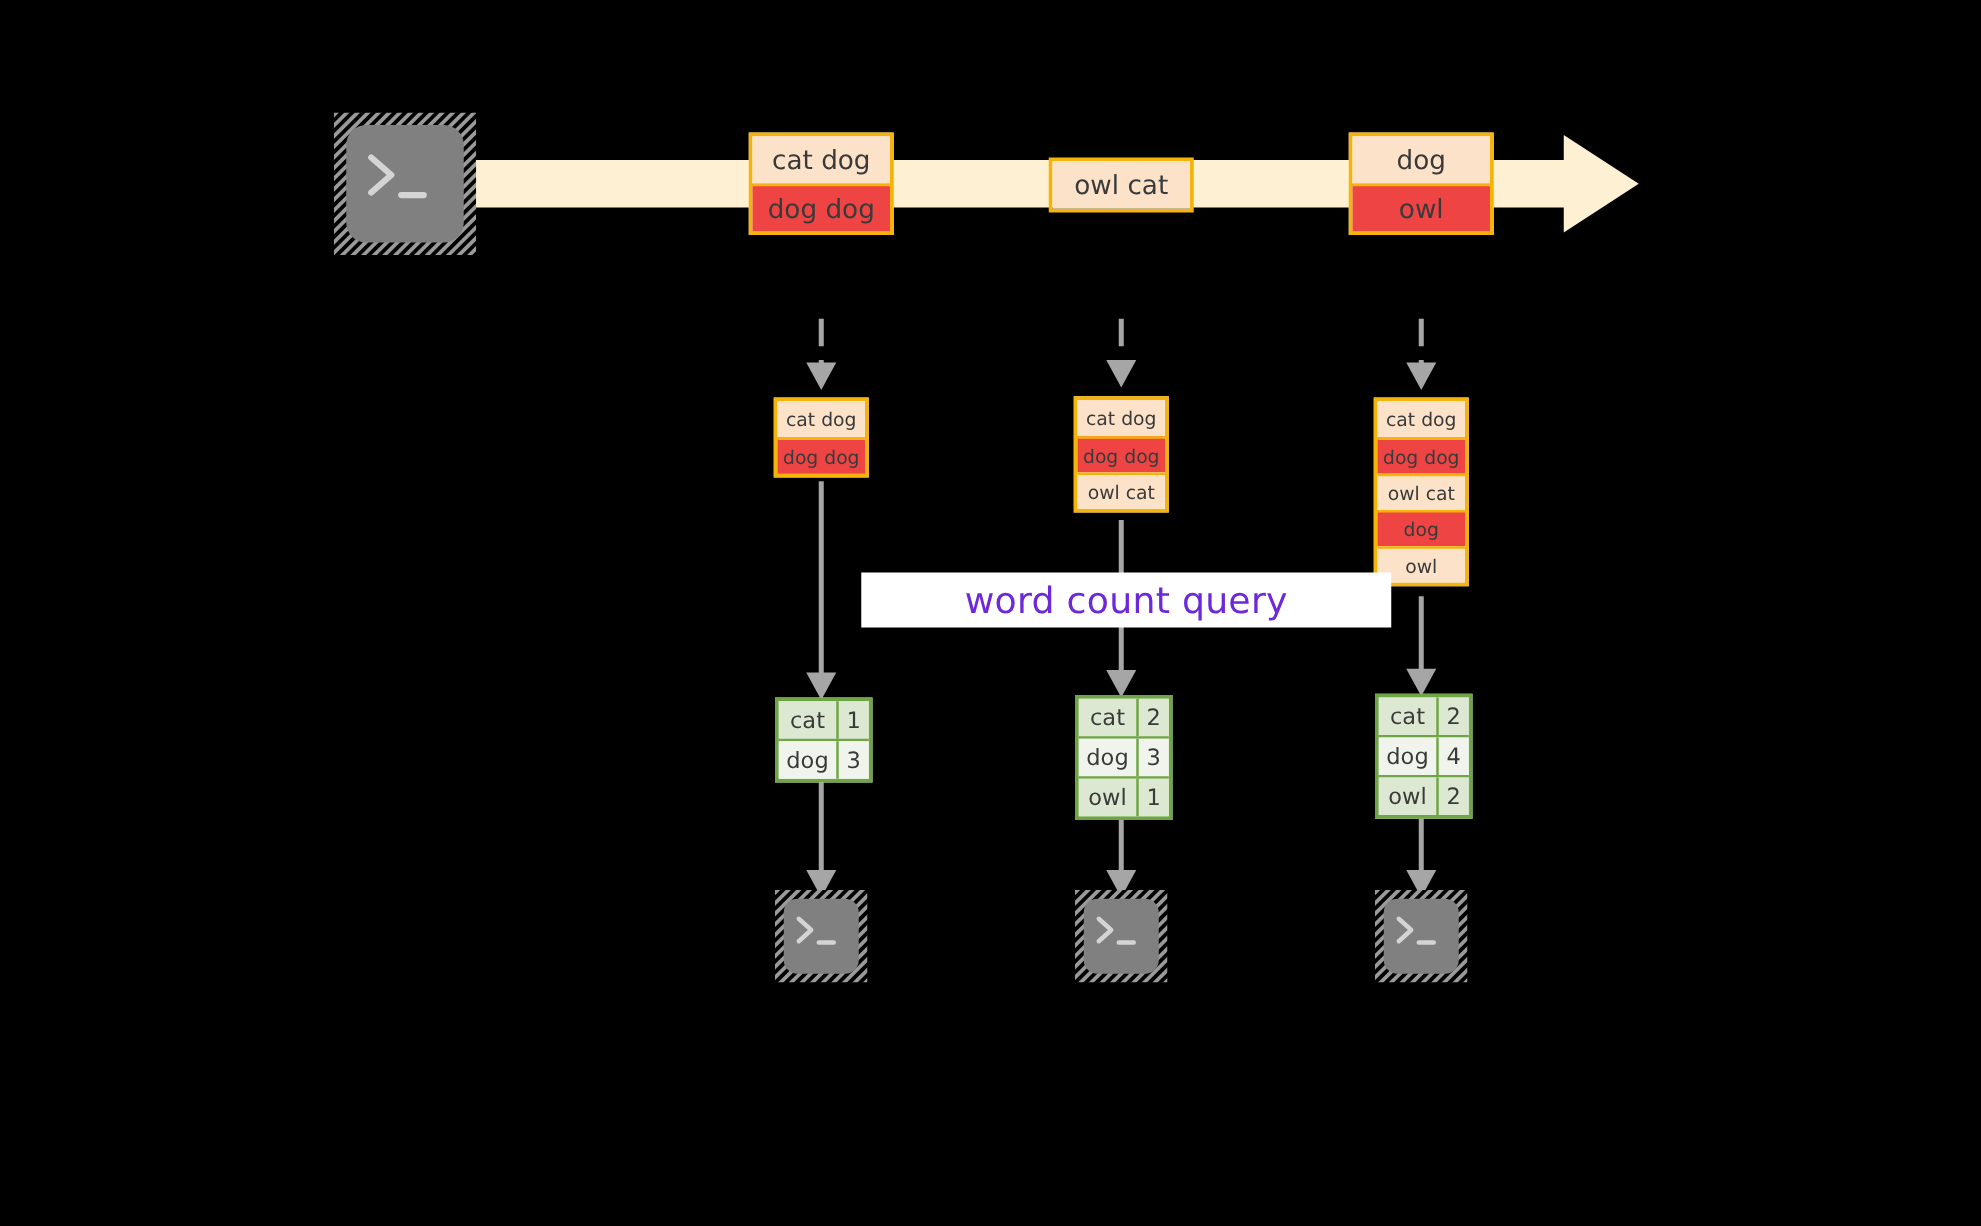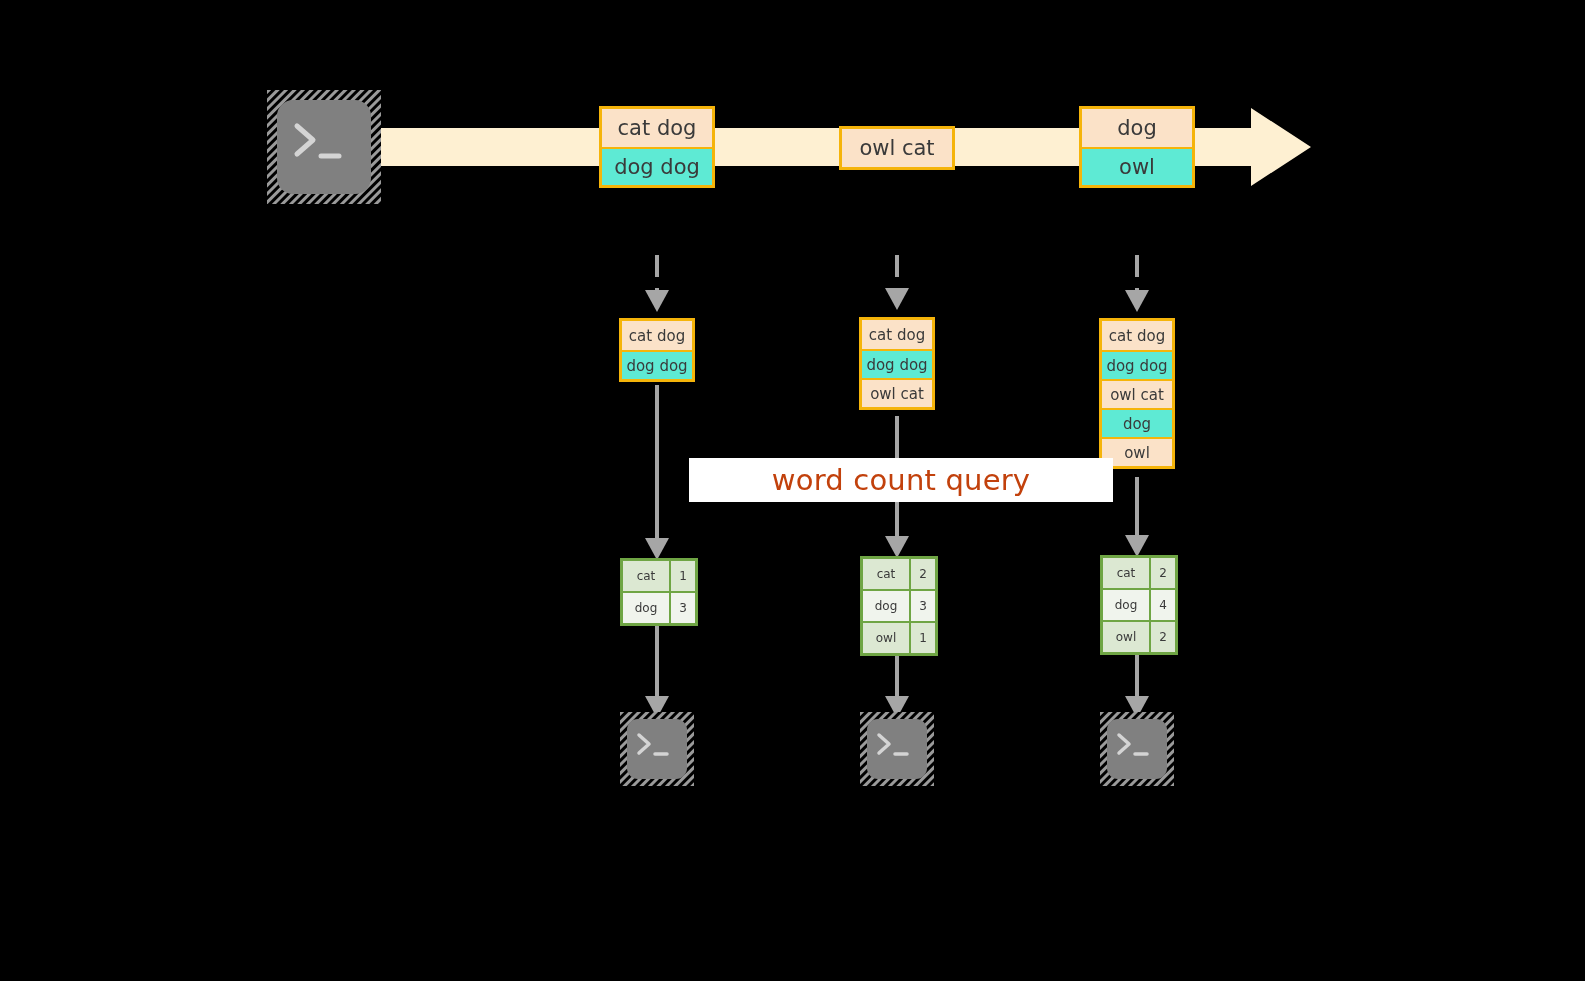--- a/index.html
+++ b/index.html
@@ -37,21 +37,21 @@
   }
   .msg-cell {
     box-sizing: border-box;
     display: flex;
     align-items: center;
     justify-content: center;
     color: #3A3A3A;
     white-space: nowrap;
   }
   .msg-cell.shade-a { background: #FBE2C8; }
-  .msg-cell.shade-b { background: #5eead4; }
+  .msg-cell.shade-b { background: #ef4444; }
   .msg-cell + .msg-cell { border-top: 2px solid #F5B40A; }
 
   
   .top .msg-cell {
     height: 38px;
     font-size: 21px;
   }
   
   .stack { border-width: 3px; }
   .stack .msg-cell {
@@ -72,21 +72,21 @@
   .res-row {
     display: flex;
     height: 30px;
   }
   .res-row + .res-row { border-top: 2px solid #6FA544; }
   .res-cell {
     box-sizing: border-box;
     display: flex;
     align-items: center;
     justify-content: center;
-    font-size: 12px;
+    font-size: 18px;
     color: #3A3A3A;
   }
   .res-cell.word { width: 46px; }
   .res-cell.count {
     width: 26px;
     border-left: 2px solid #6FA544;
   }
   .res-row.shade-a .res-cell { background: #DCE8D2; }
   .res-row.shade-b .res-cell { background: #F0F4ED; }
 
@@ -98,21 +98,21 @@
   
   #query-band {
     position: absolute;
     background: #FFFFFF;
     display: flex;
     align-items: center;
     justify-content: center;
   }
   #query-label {
     font-size: 29px;
-    color: #c2410c;
+    color: #6d28d9;
     white-space: nowrap;
     letter-spacing: 0.2px;
   }
 </style>
 </head>
 <body>
 
 <div id="stage">
 
   <svg class="layer" viewBox="0 0 1585 981">

